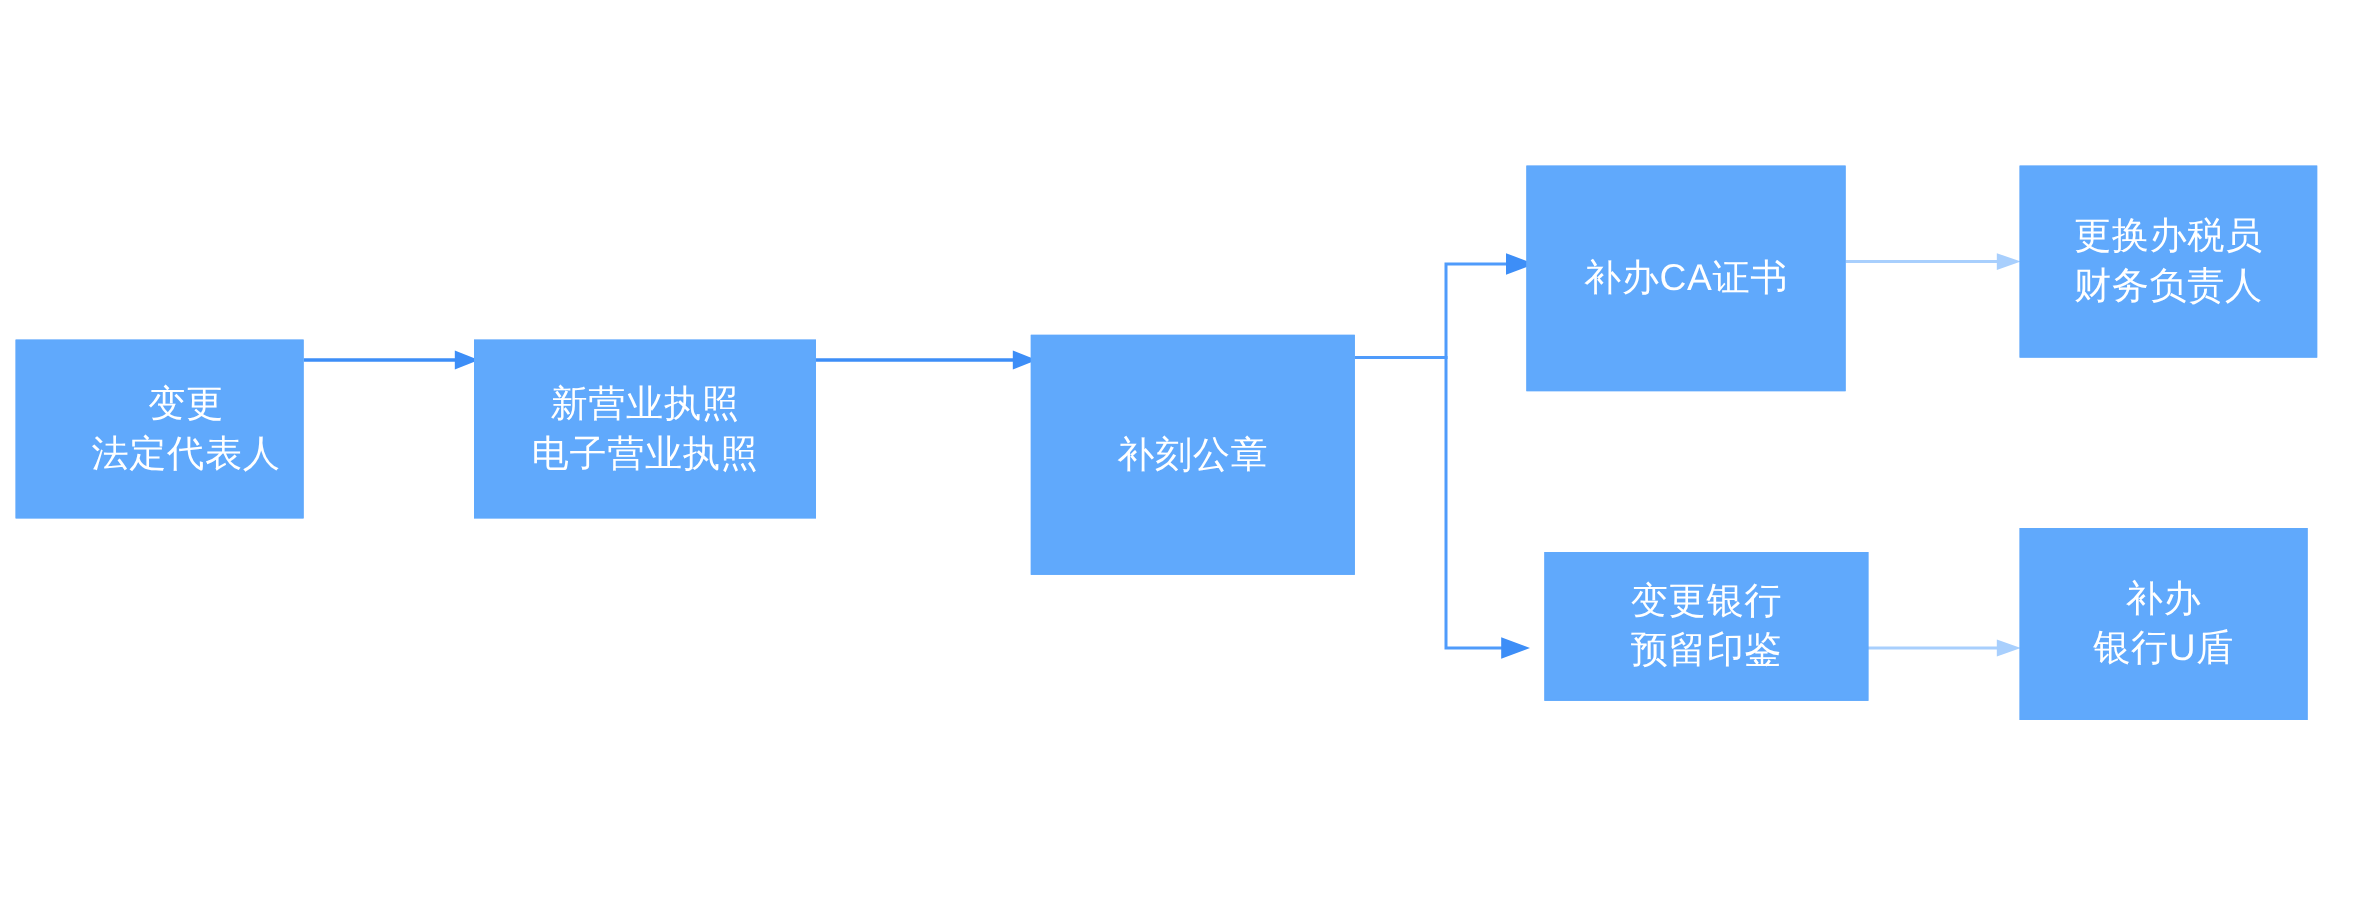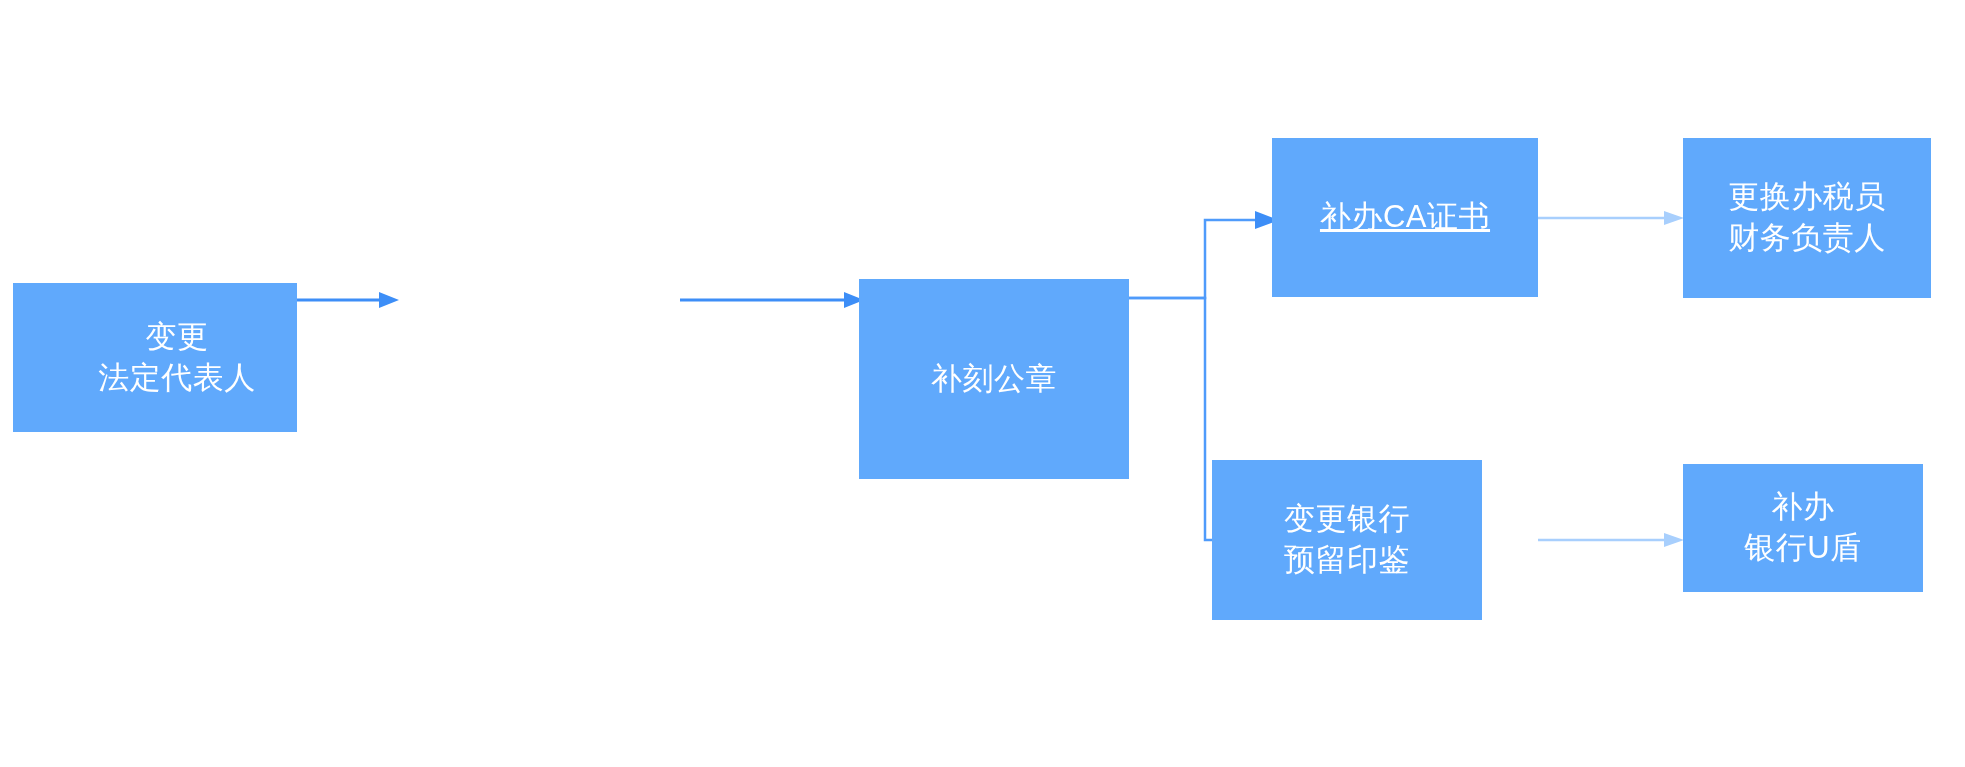--- a/index.html
+++ b/index.html
@@ -86,42 +86,46 @@
     </svg>
   </div>
 
   <div class="edge" style="left:1538px; top:530px; width:150px; height:20px;">
     <svg width="150" height="20" viewBox="0 0 150 20">
       <line x1="0" y1="10" x2="128" y2="10" stroke="#a8cffd" stroke-width="2.5"></line>
       <polygon points="126,3 146,10 126,17" fill="#a8cffd"></polygon>
     </svg>
   </div>
 
-  <div class="node" style="left:13px; top:283px; width:284px; height:149px;padding-left:44px;">
+  <div class="node" style="left:13px; top:283px; width:240px; height:149px;padding-left:44px;">
     <span class="node-label">变更
 法定代表人</span>
   </div>
 
+  <div class="node" style="left:395px; top:283px; width:285px; height:149px;">
+    <span class="node-label">新营业执照
+电子营业执照</span>
+  </div>
 
   <div class="node" style="left:859px; top:279px; width:270px; height:200px;">
     <span class="node-label">补刻公章</span>
   </div>
 
-  <div class="node" style="left:1272px; top:138px; width:266px; height:159px;text-decoration:underline;">
+  <div class="node" style="left:1272px; top:138px; width:266px; height:188px;">
     <span class="node-label">补办CA证书</span>
   </div>
 
   <div class="node" style="left:1683px; top:138px; width:248px; height:160px;">
     <span class="node-label">更换办税员
 财务负责人</span>
   </div>
 
-  <div class="node" style="left:1212px; top:460px; width:270px; height:160px;">
+  <div class="node" style="left:1287px; top:460px; width:270px; height:124px;">
     <span class="node-label">变更银行
 预留印鉴</span>
   </div>
 
-  <div class="node" style="left:1683px; top:464px; width:240px; height:128px;">
+  <div class="node" style="left:1683px; top:440px; width:240px; height:160px;">
     <span class="node-label">补办
 银行U盾</span>
   </div>
 
 </div>
 
 </body></html>

